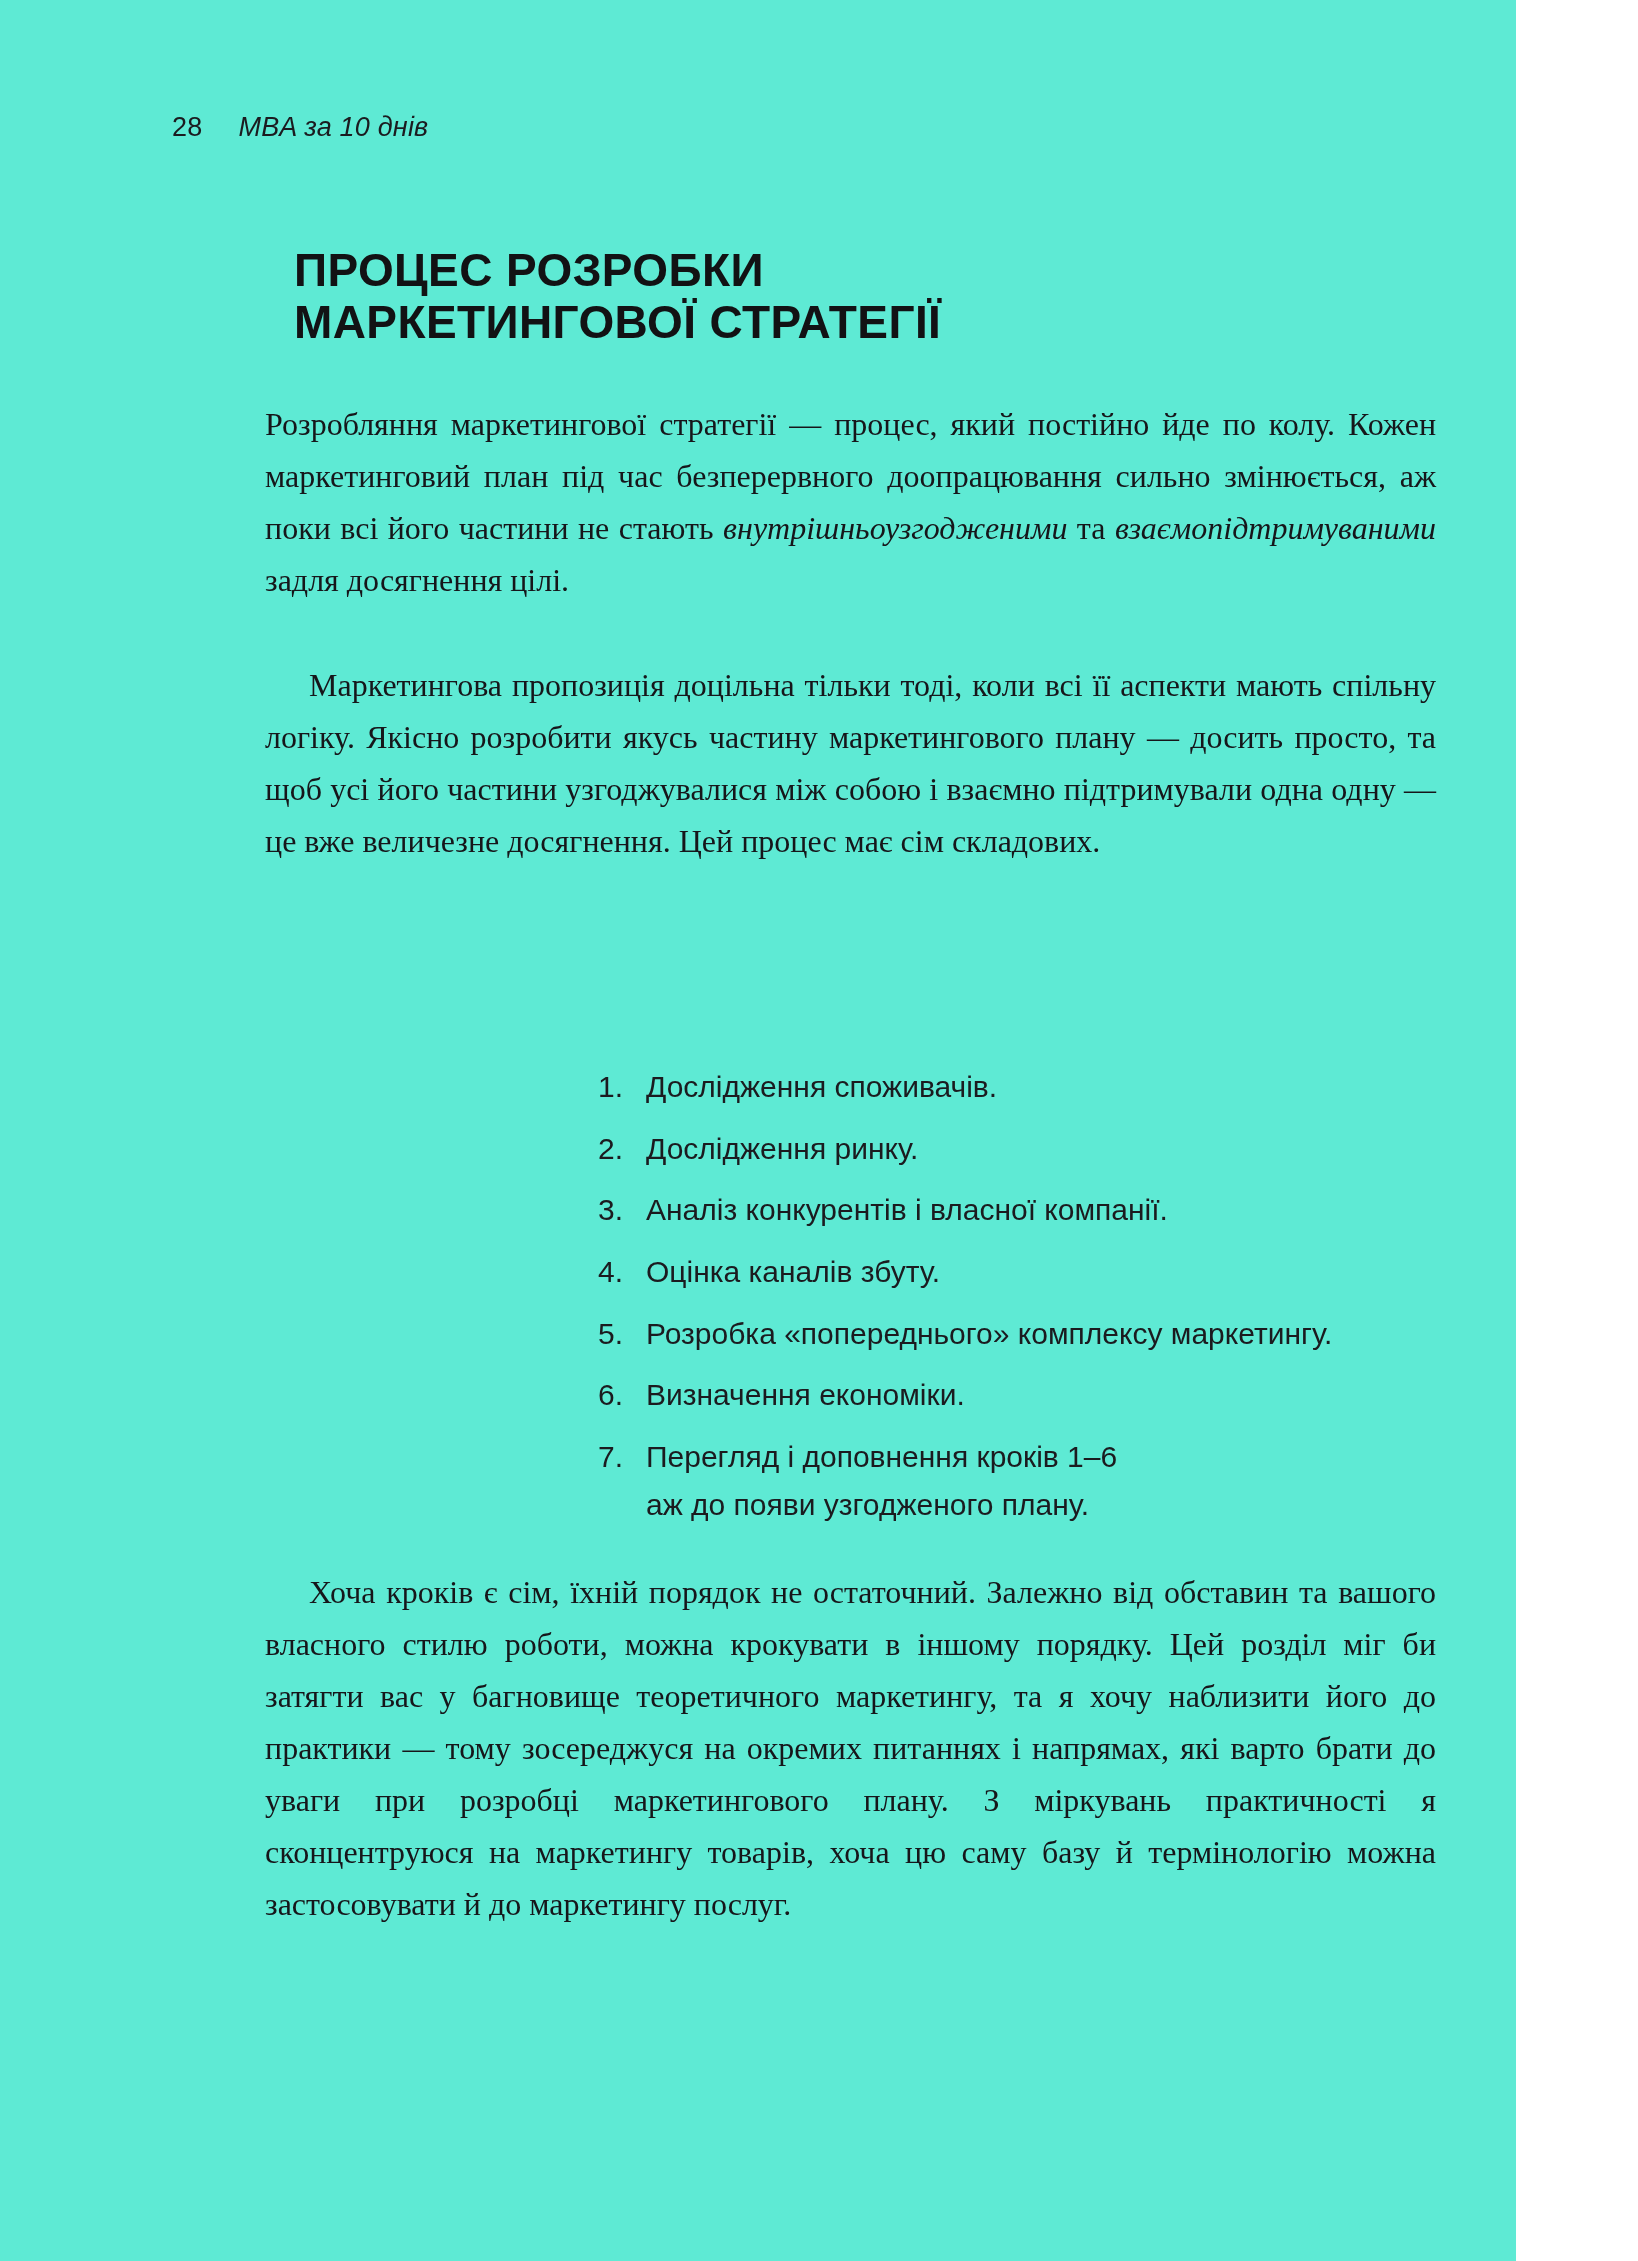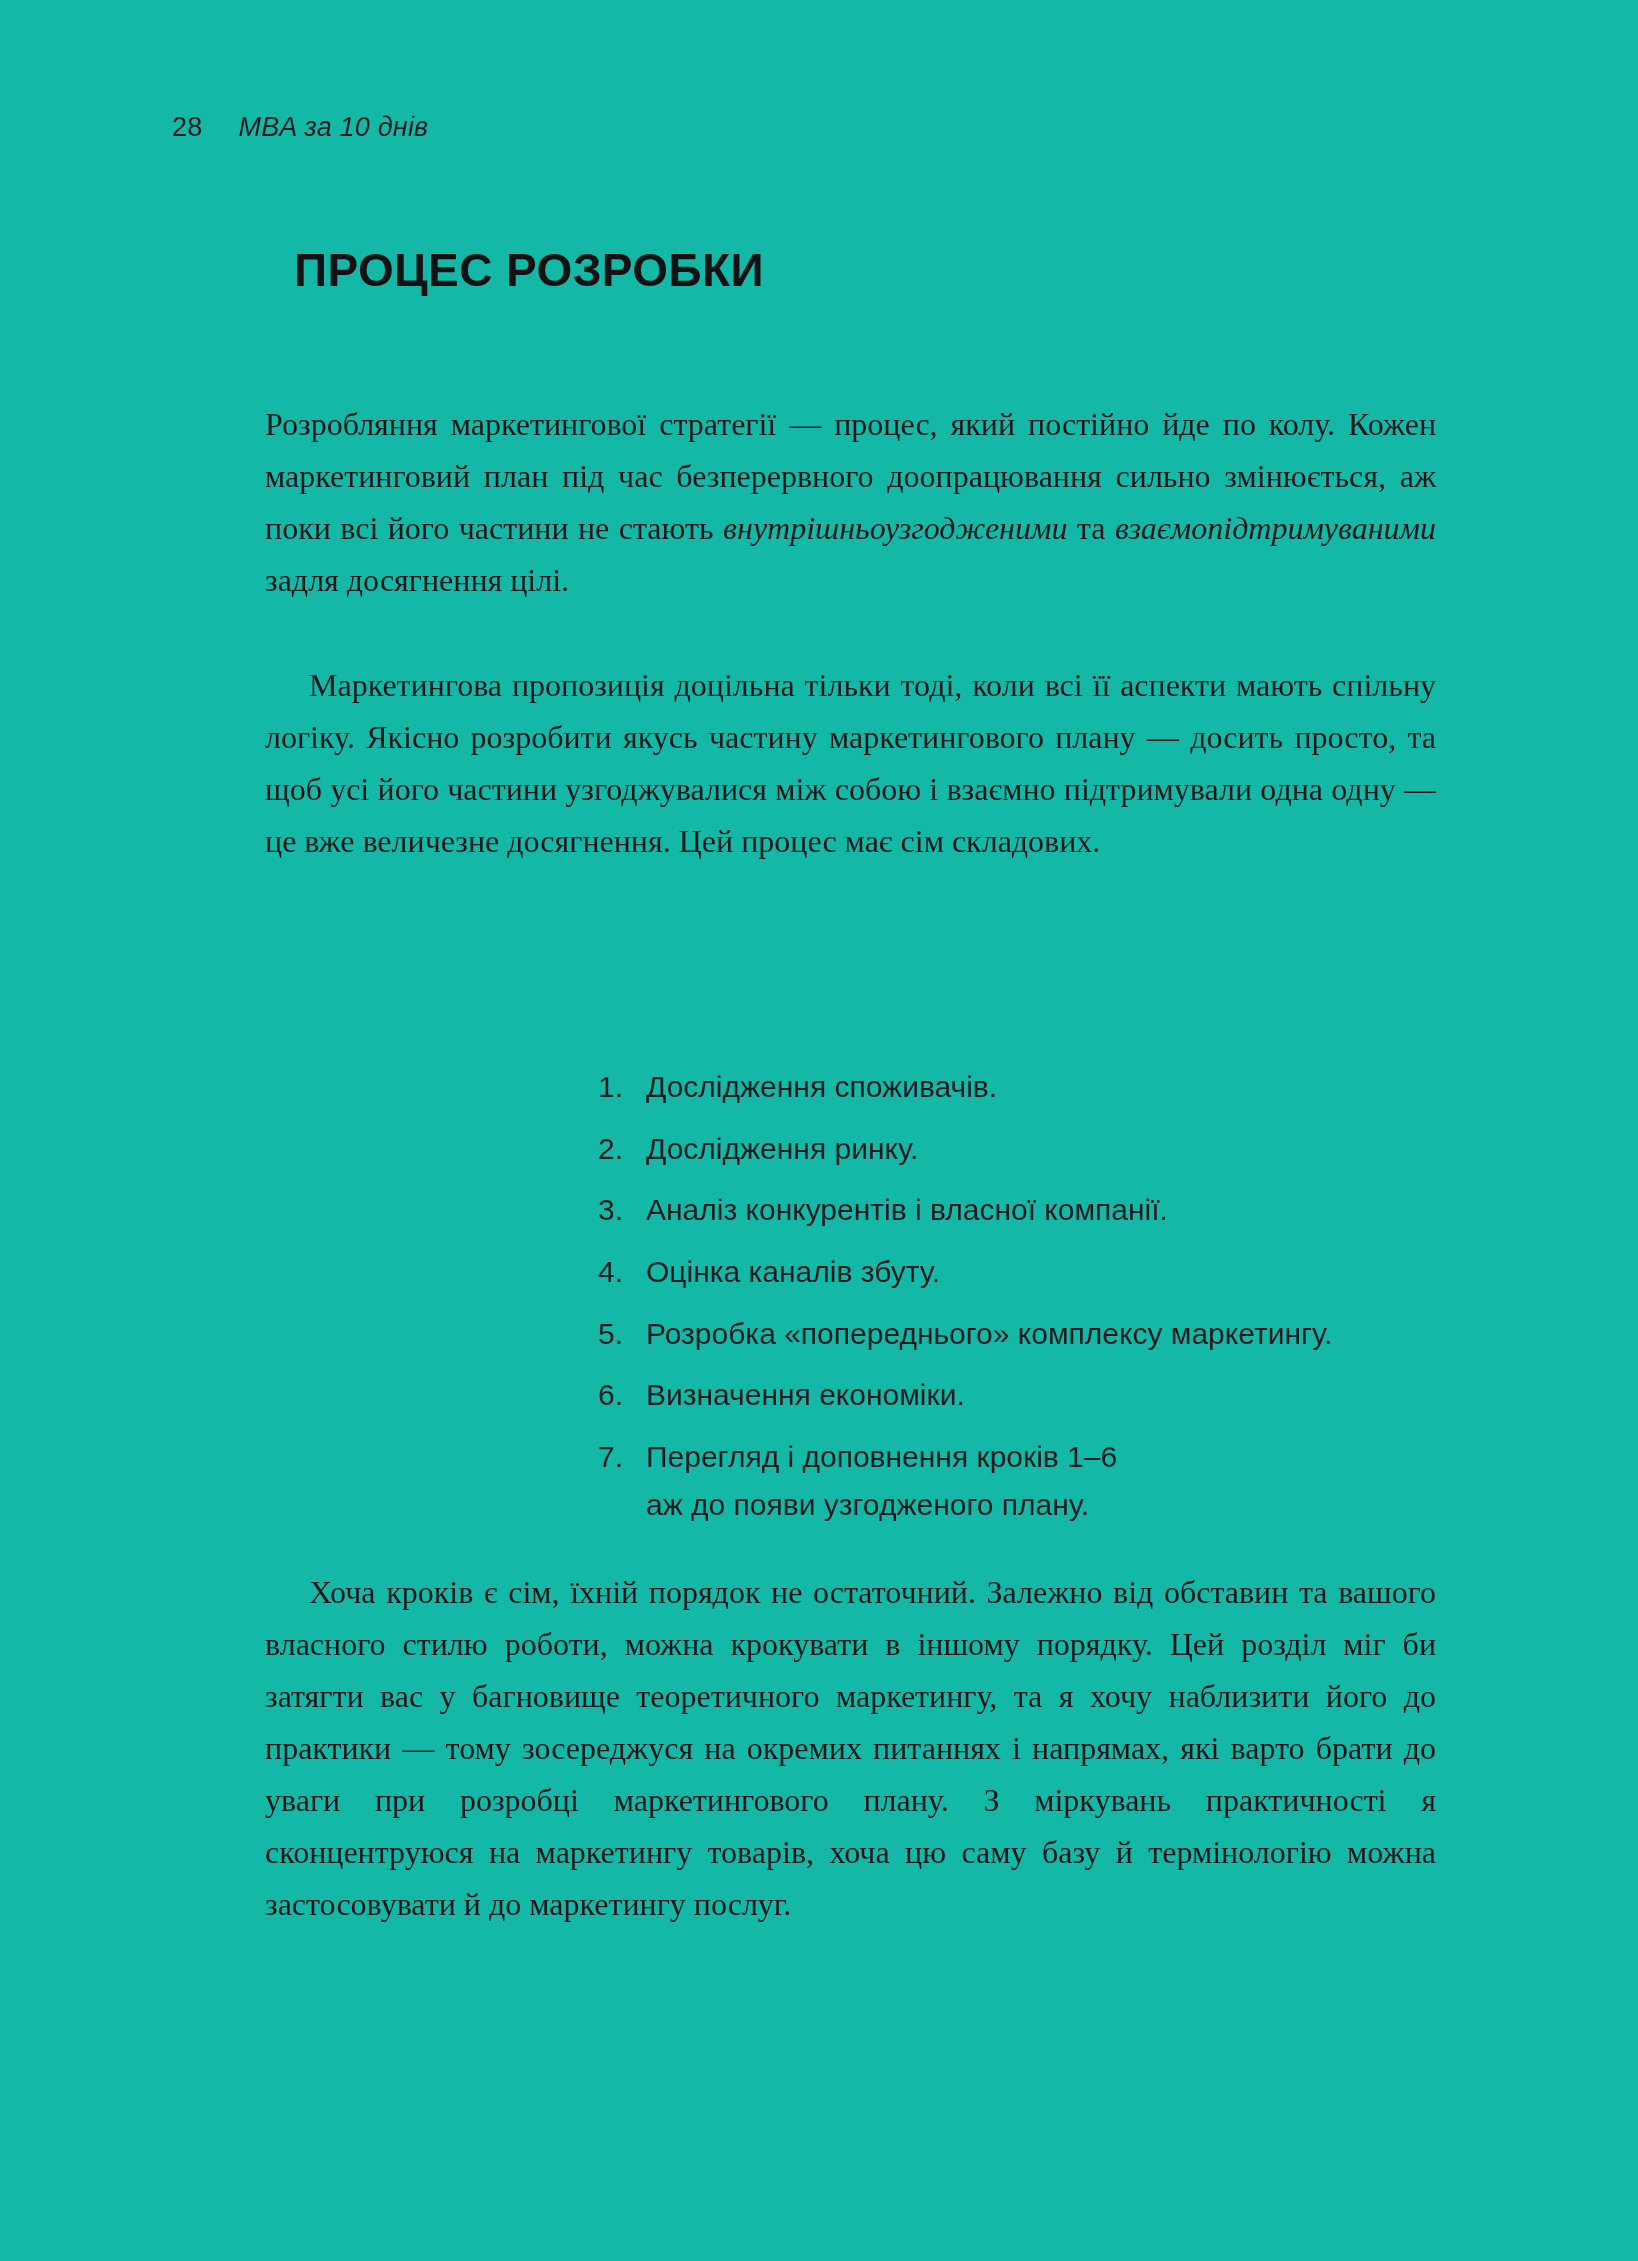--- a/index.html
+++ b/index.html
@@ -3,23 +3,23 @@
 <meta charset="utf-8">
 <style>
   html, body {
     margin: 0;
     padding: 0;
     background: #ffffff;
   }
 
   .page {
     position: relative;
-    width: 1638px;
+    width: 1516px;
     height: 2261px;
-    background: #14b8a6;
+    background: #5eead4;
     overflow: hidden;
     box-sizing: border-box;
   }
 
   
   .running-head {
     position: absolute;
     top: 112px;
     left: 172px;
     display: flex;
@@ -137,20 +137,21 @@
 
 <div class="page">
 
   <div class="running-head">
     <span class="folio">28</span>
     <span class="book-title">MBA за 10 днів</span>
   </div>
 
   <h1 class="chapter-heading">
     <span class="hl">ПРОЦЕС РОЗРОБКИ</span>
+    <span class="hl">МАРКЕТИНГОВОЇ СТРАТЕГІЇ</span>
   </h1>
 
   <div class="body-block" style="top:0; height:2261px;">
 
     <p class="para" id="paragraph-intro"><span>Розробляння маркетингової стратегії — процес, який постійно йде по колу. Кожен маркетинговий план під час безперервного доопрацювання сильно змінюється, аж поки всі його частини не стають </span><i>внутрішньоузгодженими</i><span> та </span><i>взаємопідтримуваними</i><span> задля досягнення цілі.</span></p>
 
     <p class="para indented" id="paragraph-offer">Маркетингова пропозиція доцільна тільки тоді, коли всі її аспекти мають спільну логіку. Якісно розробити якусь частину маркетингового плану — досить просто, та щоб усі його частини узгоджувалися між собою і взаємно підтримували одна одну — це вже величезне досягнення. Цей процес має сім складових.</p>
 
     <ol class="steps-list">
       <li class="step">

